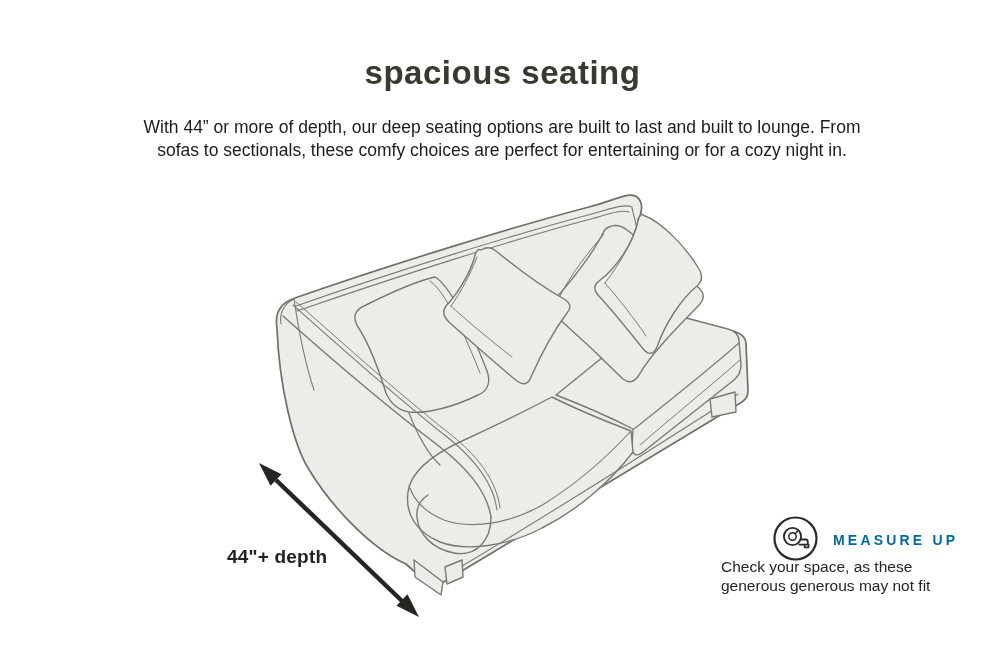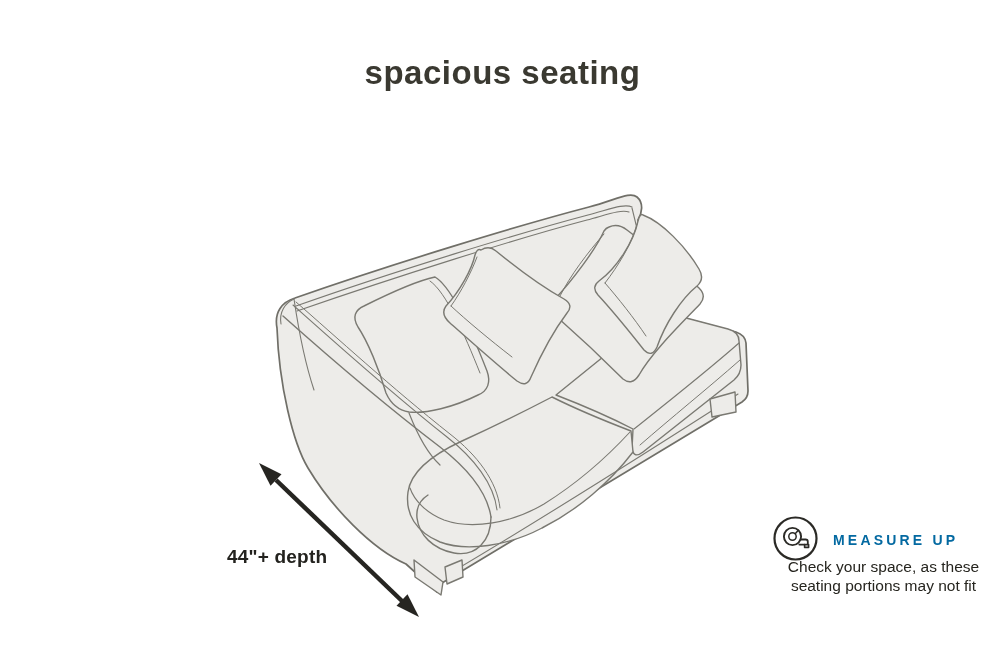--- a/index.html
+++ b/index.html
@@ -20,32 +20,36 @@
     position:absolute;left:227px;top:546px;
     font-size:19px;font-weight:700;color:#23221E;letter-spacing:.2px;
   }
   .sofa-svg{position:absolute;left:0;top:0;}
   .mu-icon{position:absolute;left:772px;top:515px;}
   .mu-label{
     position:absolute;left:833px;top:532px;
     font-size:14px;font-weight:700;letter-spacing:3.2px;color:#0369a1;white-space:nowrap;
   }
   .mu-note{
-    position:absolute;left:776px;top:558px;width:215px;text-align:center;
+    position:absolute;left:721px;top:558px;width:215px;text-align:left;
     font-size:15.5px;line-height:18.5px;color:#26251F;
   }
   .mu-note span{display:block;}
 </style>
 </head>
 <body>
 
 <div id="canvas">
 
   <div class="title">spacious seating</div>
 
+  <div class="desc">
+    <span>With 44” or more of depth, our deep seating options are built to last and built to lounge. From</span>
+    <span>sofas to sectionals, these comfy choices are perfect for entertaining or for a cozy night in.</span>
+  </div>
 
   <svg class="sofa-svg" width="1005" height="671" viewBox="0 0 1005 671">
     <g fill="#EDECE9" stroke="#706F68" stroke-width="1.7" stroke-linejoin="round" stroke-linecap="round">
 
       <path d="M 277,328 C 274,312 282,302 295,298 C 395,263 520,225 589,207
                C 616,200 630,191 637,197 C 644,203 642,213 638,220
                L 662,312 L 736,332 Q 745,335 746,343 L 748,391 Q 748,398 742,402
                L 442,583 L 437,592 L 406,564
                C 372,549 332,508 308,468 C 293,443 279,385 277,328 Z"></path>
     </g>
@@ -132,16 +136,16 @@
       <circle cx="20.5" cy="21.5" r="8.6" stroke-width="1.9"></circle>
       <circle cx="20.5" cy="21.5" r="3.7" stroke-width="1.5"></circle>
       <path d="M 23.2,18.8 L 26.3,15.2" stroke-width="1.5"></path>
       <path d="M 28.6,24.5 L 33.6,24.5 Q 35.8,24.5 35.8,26.7 L 35.8,29.6 L 27.3,29.6" stroke-width="1.8"></path>
       <path d="M 32.6,29.6 L 32.6,32.4 L 36.6,32.4 L 36.6,29.6" stroke-width="1.6"></path>
     </g>
   </svg>
   <div class="mu-label">MEASURE UP</div>
   <div class="mu-note">
     <span>Check your space, as these</span>
-    <span>seating portions may not fit</span>
+    <span>generous generous may not fit</span>
   </div>
 
 </div>
 
 </body></html>

